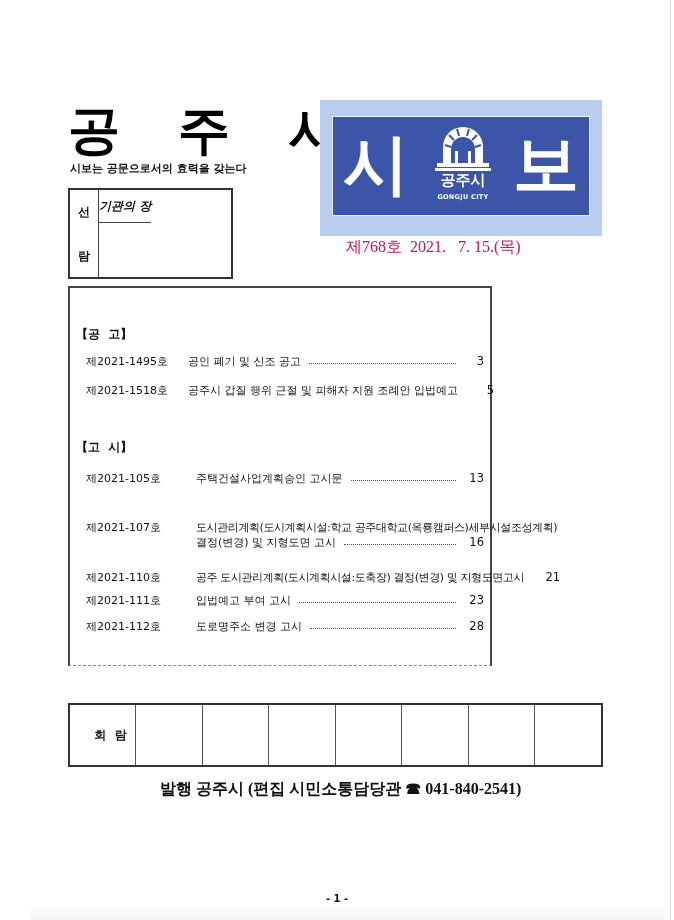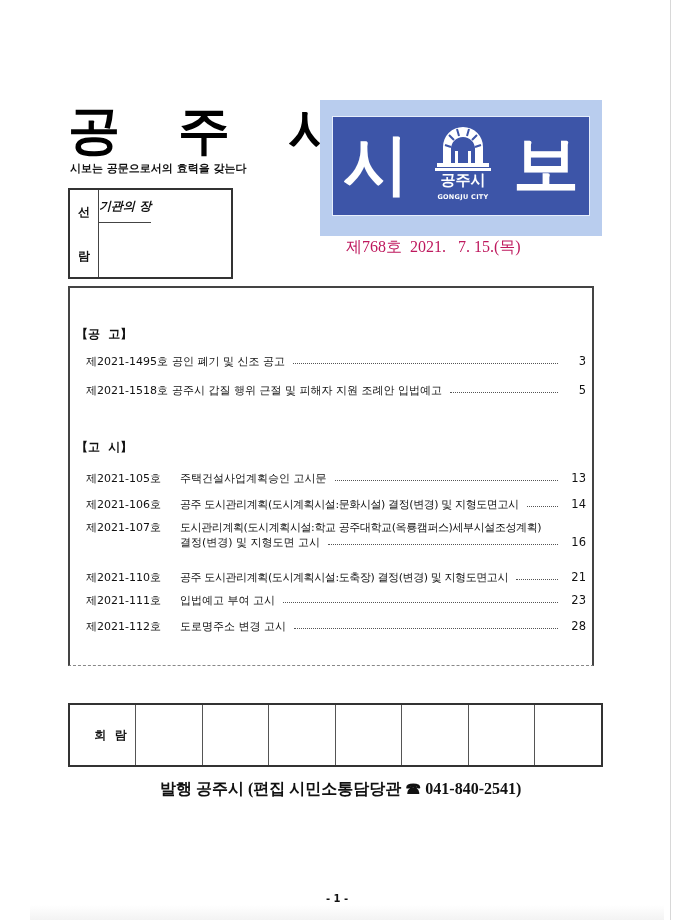--- a/index.html
+++ b/index.html
@@ -20,26 +20,26 @@
   .logo-outer { position: absolute; left: 320px; top: 100px; width: 282px; height: 136px; background: #b9cdee; }
   .logo-inner { position: absolute; left: 12px; top: 16px; width: 258px; height: 100px; background: #3d55a8; border: 1px solid #e6eefb; }
   .logo-si { position: absolute; left: 10px; top: 4px; font-family: "DejaVu Sans", sans-serif; font-weight: bold; font-size: 66px; color: #ffffff; line-height: 88px; }
   .logo-bo { position: absolute; right: 10px; top: 4px; font-family: "DejaVu Sans", sans-serif; font-weight: bold; font-size: 66px; color: #ffffff; line-height: 88px; }
   .emblem { position: absolute; left: 90px; top: 8px; width: 80px; height: 88px; }
   .emblem-name { position: absolute; left: 0; right: 0; top: 46px; text-align: center; font-family: "DejaVu Sans", sans-serif; font-weight: bold; font-size: 15px; color: #fff; }
   .emblem-city { position: absolute; left: 0; right: 0; top: 68px; text-align: center; font-family: "DejaVu Sans", sans-serif; font-weight: bold; font-size: 6.5px; color: #fff; letter-spacing: 0.3px; }
 
   .issue-line { position: absolute; left: 346px; top: 237px; font-family: "Liberation Serif", serif; font-size: 16px; color: #be185d; white-space: pre; }
 
-  .toc { position: absolute; left: 68px; top: 286px; width: 526px; height: 380px; border: 2px solid #444; border-bottom: 1.5px dashed #888; text-decoration: underline; }
+  .toc { position: absolute; left: 68px; top: 286px; width: 424px; height: 380px; border: 2px solid #444; border-bottom: 1.5px dashed #888; text-decoration: underline; }
   .section-head { position: absolute; left: 6px; font-family: "DejaVu Sans", sans-serif; font-weight: bold; font-size: 12px; white-space: pre; }
   .toc-row { position: absolute; left: 16px; right: 6px; height: 20px; display: flex; align-items: center; font-family: "DejaVu Sans", sans-serif; font-size: 11px; color: #111; }
   .toc-row .num { white-space: nowrap; }
   .toc-row .num.fixed { width: 90px; flex: none; }
-  .toc-row .title { white-space: nowrap; margin-left: 4px; }
+  .toc-row .title { white-space: nowrap; margin-left: 20px; }
   .toc-row .dots { flex: 1; border-bottom: 1px dotted #555; margin: 0 8px; height: 1px; position: relative; top: 2px; }
   .toc-row .page { width: 20px; text-align: right; flex: none; font-size: 11.5px; }
 
   .review { position: absolute; left: 68px; top: 703px; width: 535px; height: 64px; border: 2px solid #333; display: flex; }
   .review .label-cell { width: 66px; border-right: 1.5px solid #555; display: flex; align-items: center; justify-content: center; font-family: "DejaVu Sans", sans-serif; font-weight: bold; font-size: 12px; white-space: pre; padding-left: 16px; }
   .review .cell { flex: 1; border-right: 1.5px solid #555; }
   .review .cell:last-child { border-right: none; }
 
   .publisher { position: absolute; left: 160px; top: 779px; font-family: "Liberation Serif", serif; font-weight: bold; font-size: 16px; color: #111; white-space: nowrap; }
   .page-number { position: absolute; left: 0; right: 0; top: 893px; text-align: center; font-family: "DejaVu Sans", sans-serif; font-weight: bold; font-size: 10px; white-space: pre; }
@@ -102,26 +102,20 @@
   </div>
 
   <div class="section-head" style="top:151px">【고  시】</div>
 
   <div class="toc-row" style="top:180px">
     <span class="num fixed">제2021-105호</span>
     <span class="title">주택건설사업계획승인 고시문</span>
     <span class="dots"></span>
     <span class="page">13</span>
   </div>
-  <div class="toc-row" style="top:206px">
-    <span class="num fixed">제2021-106호</span>
-    <span class="title" style="letter-spacing:-0.4px">공주 도시관리계획(도시계획시설:문화시설) 결정(변경) 및 지형도면고시</span>
-    <span class="dots"></span>
-    <span class="page">14</span>
-  </div>
   <div class="toc-row" style="top:229px">
     <span class="num fixed">제2021-107호</span>
     <span class="title" style="letter-spacing:-0.4px">도시관리계획(도시계획시설:학교 공주대학교(옥룡캠퍼스)세부시설조성계획)</span>
   </div>
   <div class="toc-row" style="top:244px">
     <span class="num fixed"></span>
     <span class="title">결정(변경) 및 지형도면 고시</span>
     <span class="dots"></span>
     <span class="page">16</span>
   </div>

